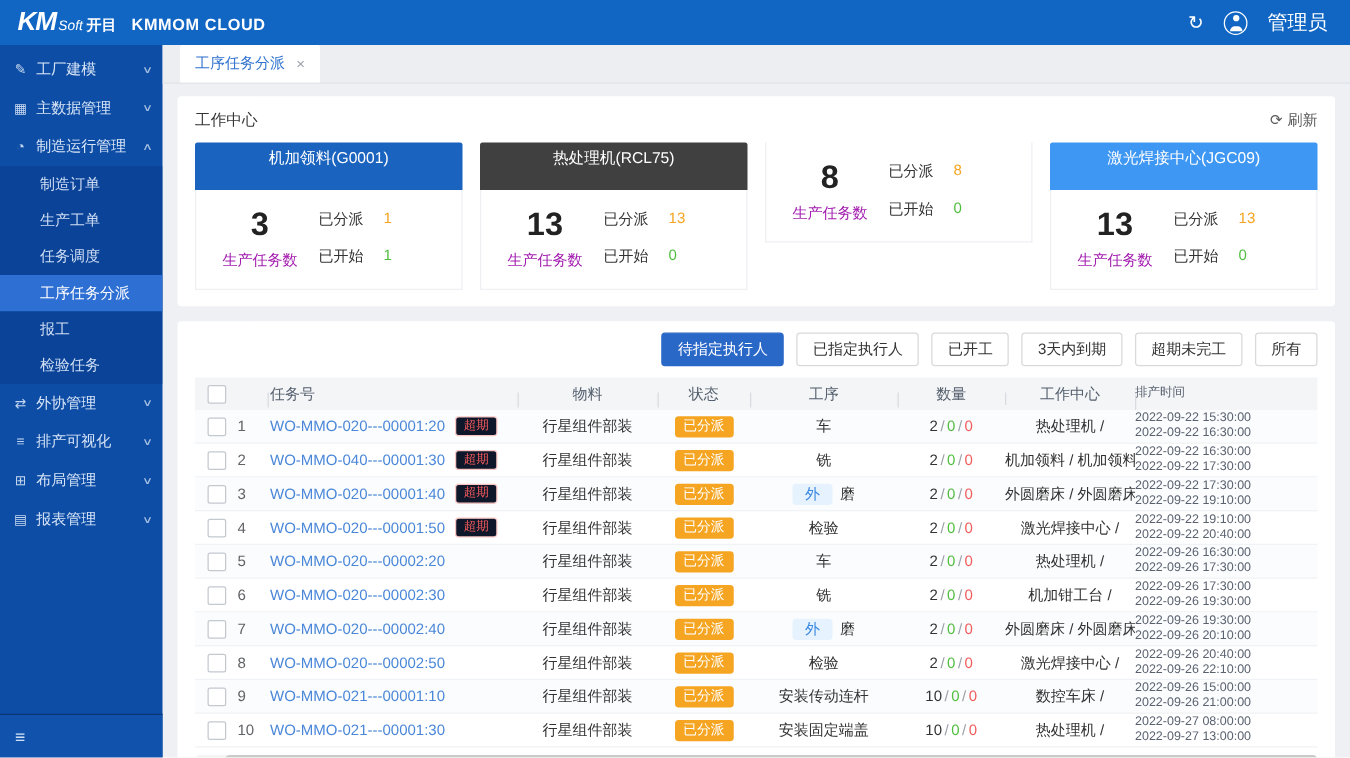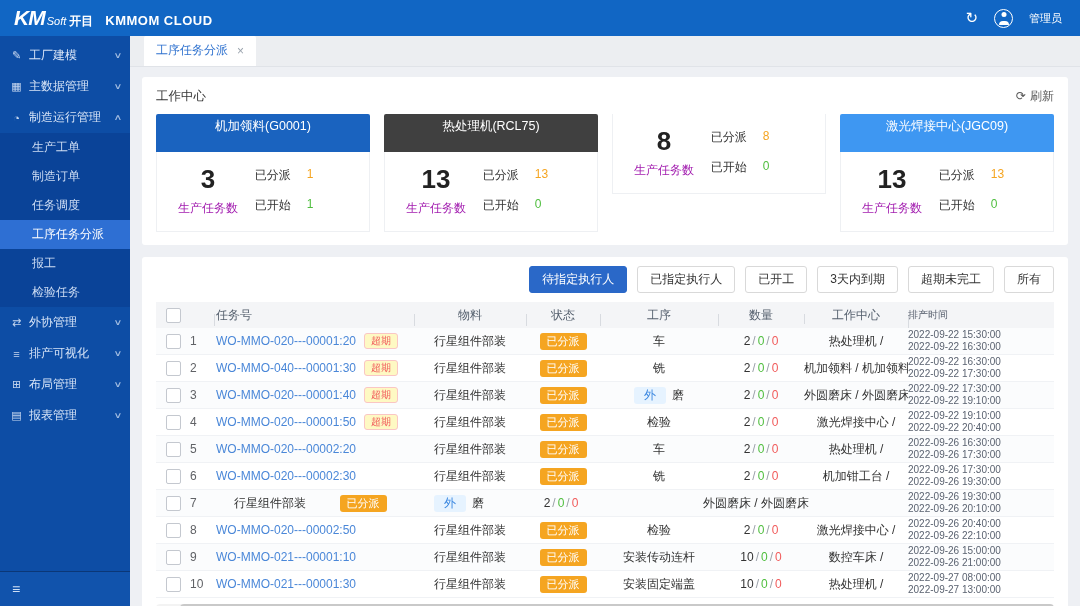--- a/index.html
+++ b/index.html
@@ -13,21 +13,21 @@
   .brand-soft{font-size:11px;font-style:italic;margin-left:2px;}
   .brand-cn{font-size:12px;margin-left:3px;font-weight:bold;}
   .brand-product{font-size:13px;font-weight:bold;margin-left:12px;letter-spacing:.5px;}
   .topbar-right{display:flex;align-items:center;gap:16px;}
   .sync-glyph{font-size:15px;cursor:pointer;}
   .avatar{width:17px;height:17px;border:1.4px solid #fff;border-radius:50%;position:relative;cursor:pointer;}
   .avatar::before{content:"";position:absolute;top:2.5px;left:50%;transform:translateX(-50%);
                   width:5px;height:5px;border-radius:50%;background:#fff;}
   .avatar::after{content:"";position:absolute;bottom:1.5px;left:50%;transform:translateX(-50%);
                  width:10px;height:4.5px;border-radius:5px 5px 0 0;background:#fff;}
-  .username{font-size:11px;}
+  .username{font-size:16px;}
   
   .main{display:flex;height:570px;}
   .sidebar{width:130px;flex-shrink:0;background:#0d4da5;display:flex;flex-direction:column;color:#d7e4f7;}
   #sidebar-nav{flex:1;padding-top:4px;overflow:hidden;}
   .side-group-head{height:31px;display:flex;align-items:center;gap:6px;padding:0 9px 0 10px;
                    font-size:12px;cursor:pointer;}
   .side-icon{width:13px;font-size:11px;opacity:.9;text-align:center;}
   .side-label{flex:1;white-space:nowrap;}
   .side-chev{font-size:8px;opacity:.75;transform:scaleX(1.5);}
   .side-sub{background:#0a4398;}
@@ -74,21 +74,21 @@
   .thead>div{position:relative;box-sizing:border-box;}
   .hsep::before{content:"";position:absolute;left:0;top:7px;width:1px;height:12px;background:#d8dbe0;}
   .trow{display:flex;align-items:center;height:26px;border-bottom:1px solid #f0f2f5;
         font-size:12px;color:#333;}
   .trow:nth-child(odd){background:#fbfcfd;}
   .c-check{width:34px;display:flex;justify-content:center;box-sizing:border-box;}
   .checkbox{width:13px;height:13px;border:1px solid #c4c8cf;border-radius:2px;background:#fff;cursor:pointer;}
   .c-no{width:24px;color:#606266;box-sizing:border-box;}
   .c-task{width:200px;display:flex;align-items:center;box-sizing:border-box;padding-left:2px;}
   .task-link{color:#4a87d8;cursor:pointer;white-space:nowrap;}
-  .overdue{margin-left:8px;font-size:10px;color:#f15b5b;background:#fef9c3;border:1px solid #fac6c4;
+  .overdue{margin-left:8px;font-size:10px;color:#f15b5b;background:#0f172a;border:1px solid #fac6c4;
            border-radius:3px;padding:1px 6px;line-height:12px;white-space:nowrap;}
   .c-mat{width:112px;text-align:center;box-sizing:border-box;}
   .c-status{width:74px;text-align:center;box-sizing:border-box;}
   .status-badge{display:inline-block;background:#f5a521;color:#fff;font-size:11px;padding:2px 7px;
                 border-radius:3px;line-height:13px;}
   .c-proc{width:118px;text-align:center;box-sizing:border-box;white-space:nowrap;}
   .proc-chip{display:inline-block;background:#e6f3ff;color:#3a87e0;padding:2px 10px;border-radius:3px;line-height:13px;}
   .proc-extra{margin-left:6px;}
   .c-qty{width:86px;text-align:center;box-sizing:border-box;white-space:nowrap;}
   .q-sep{color:#9aa0a8;margin:0 2px;}
@@ -130,22 +130,22 @@
             <span class="side-icon">▦</span>
             <span class="side-label">主数据管理</span>
             <span class="side-chev">∨</span>
           </div>
           <div class="side-group-head">
             <span class="side-icon">◔</span>
             <span class="side-label">制造运行管理</span>
             <span class="side-chev">∧</span>
           </div>
           <div class="side-sub">
+            <div class="side-sub-item">制造订单</div>
             <div class="side-sub-item">生产工单</div>
-            <div class="side-sub-item">制造订单</div>
             <div class="side-sub-item">任务调度</div>
             <div class="side-sub-item active">工序任务分派</div>
             <div class="side-sub-item">报工</div>
             <div class="side-sub-item">检验任务</div>
           </div>
           <div class="side-group-head">
             <span class="side-icon">⇄</span>
             <span class="side-label">外协管理</span>
             <span class="side-chev">∨</span>
           </div>
@@ -400,20 +400,23 @@
                 <div class="c-time">
                   <div>2022-09-26 17:30:00</div>
                   <div>2022-09-26 19:30:00</div>
                 </div>
               </div>
               <div class="trow">
                 <div class="c-check">
                   <span class="checkbox"></span>
                 </div>
                 <div class="c-no">7</div>
+                <div class="c-task">
+                  <span class="task-link">WO-MMO-020---00002:40</span>
+                </div>
                 <div class="c-mat">行星组件部装</div>
                 <div class="c-status"><span class="status-badge">已分派</span></div>
                 <div class="c-proc"><span class="proc-chip">外</span><span class="proc-extra">磨</span></div>
                 <div class="c-qty"><span class="q1">2</span><span class="q-sep">/</span><span class="q2">0</span><span class="q-sep">/</span><span class="q3">0</span></div>
                 <div class="c-wc">外圆磨床 / 外圆磨床</div>
                 <div class="c-time">
                   <div>2022-09-26 19:30:00</div>
                   <div>2022-09-26 20:10:00</div>
                 </div>
               </div>

